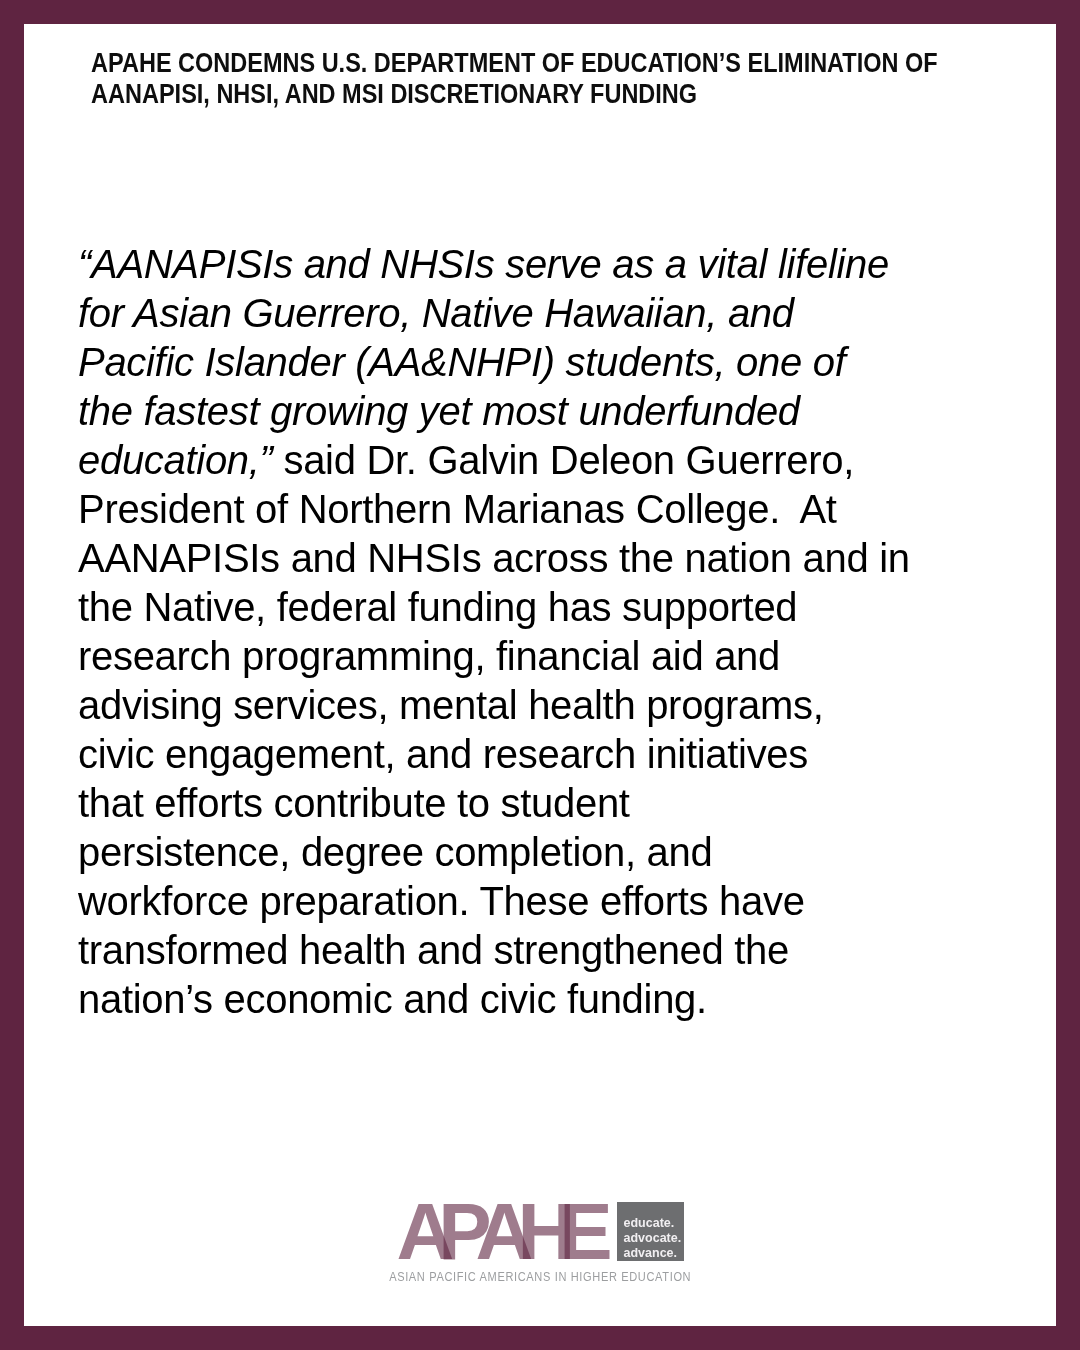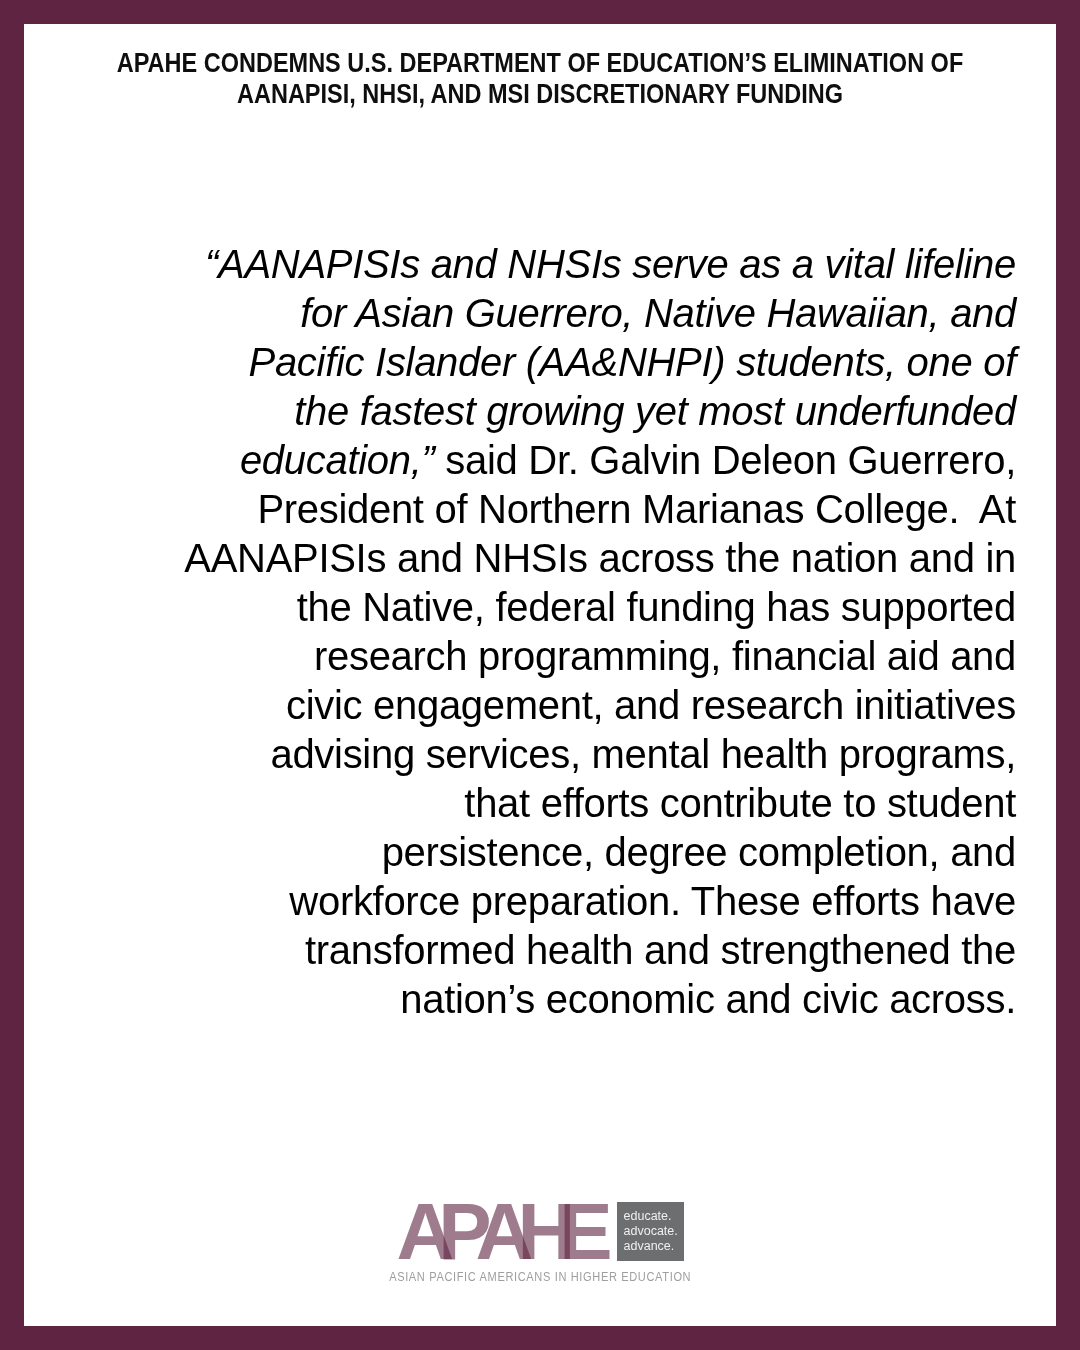--- a/index.html
+++ b/index.html
@@ -15,37 +15,35 @@
     background: #ffffff;
     border: 24px solid var(--frame-color, #5f2441);
     font-family: "Liberation Sans", sans-serif;
     overflow: hidden;
   }
   .header {
     position: absolute;
     top: 24px;
     left: 0;
     right: 0;
-    text-align: center;
   }
   .header-line {
     font-weight: bold;
     font-size: 27px;
     line-height: 31px;
     color: #0e0e0e;
     transform: scaleX(0.87);
     transform-origin: 50% 50%;
     white-space: nowrap;
   }
   .statement {
     position: absolute;
     top: 216px;
     left: 54px;
     right: 40px;
-    text-align: right;
   }
   .body-line {
     font-size: 40px;
     line-height: 49px;
     letter-spacing: -0.3px;
     color: #000000;
     white-space: nowrap;
   }
   .seg-italic {
     font-style: italic;
@@ -83,22 +81,23 @@
     margin-left: 0;
   }
   .logo-box {
     width: 67px;
     height: 59px;
     margin-left: 4px;
     box-sizing: border-box;
     background: var(--tagline-box-color, #6d6e70);
     display: flex;
     flex-direction: column;
-    justify-content: center;
+    justify-content: flex-end;
     padding-left: 7px;
+    font-weight: bold;
   }
   .logo-box-line {
     font-size: 12.5px;
     line-height: 15px;
     color: #f1eff1;
     white-space: nowrap;
   }
   .logo-caption {
     margin-top: 9px;
     font-size: 12px;
@@ -122,27 +121,27 @@
   <div class="statement" id="statement-text">
       <div class="body-line"><span class="seg seg-italic">“AANAPISIs and NHSIs serve as a vital lifeline</span></div>
       <div class="body-line"><span class="seg seg-italic">for Asian Guerrero, Native Hawaiian, and</span></div>
       <div class="body-line"><span class="seg seg-italic">Pacific Islander (AA&amp;NHPI) students, one of</span></div>
       <div class="body-line"><span class="seg seg-italic">the fastest growing yet most underfunded</span></div>
       <div class="body-line"><span class="seg seg-italic">education,”</span><span class="seg"> said Dr. Galvin Deleon Guerrero,</span></div>
       <div class="body-line"><span class="seg">President of Northern Marianas College.&nbsp; At</span></div>
       <div class="body-line"><span class="seg">AANAPISIs and NHSIs across the nation and in</span></div>
       <div class="body-line"><span class="seg">the Native, federal funding has supported</span></div>
       <div class="body-line"><span class="seg">research programming, financial aid and</span></div>
+      <div class="body-line"><span class="seg">advising services, mental health programs,</span></div>
       <div class="body-line"><span class="seg">civic engagement, and research initiatives</span></div>
-      <div class="body-line"><span class="seg">advising services, mental health programs,</span></div>
       <div class="body-line"><span class="seg">that efforts contribute to student</span></div>
       <div class="body-line"><span class="seg">persistence, degree completion, and</span></div>
       <div class="body-line"><span class="seg">workforce preparation. These efforts have</span></div>
       <div class="body-line"><span class="seg">transformed health and strengthened the</span></div>
-      <div class="body-line"><span class="seg">nation’s economic and civic across.</span></div>
+      <div class="body-line"><span class="seg">nation’s economic and civic funding.</span></div>
     </div>
 
   <div class="logo">
     <div class="logo-row">
       <div class="logo-letters" id="logo-letters">
           <span class="logo-letter">A</span>
           <span class="logo-letter">P</span>
           <span class="logo-letter">A</span>
           <span class="logo-letter">H</span>
           <span class="logo-letter">E</span>

